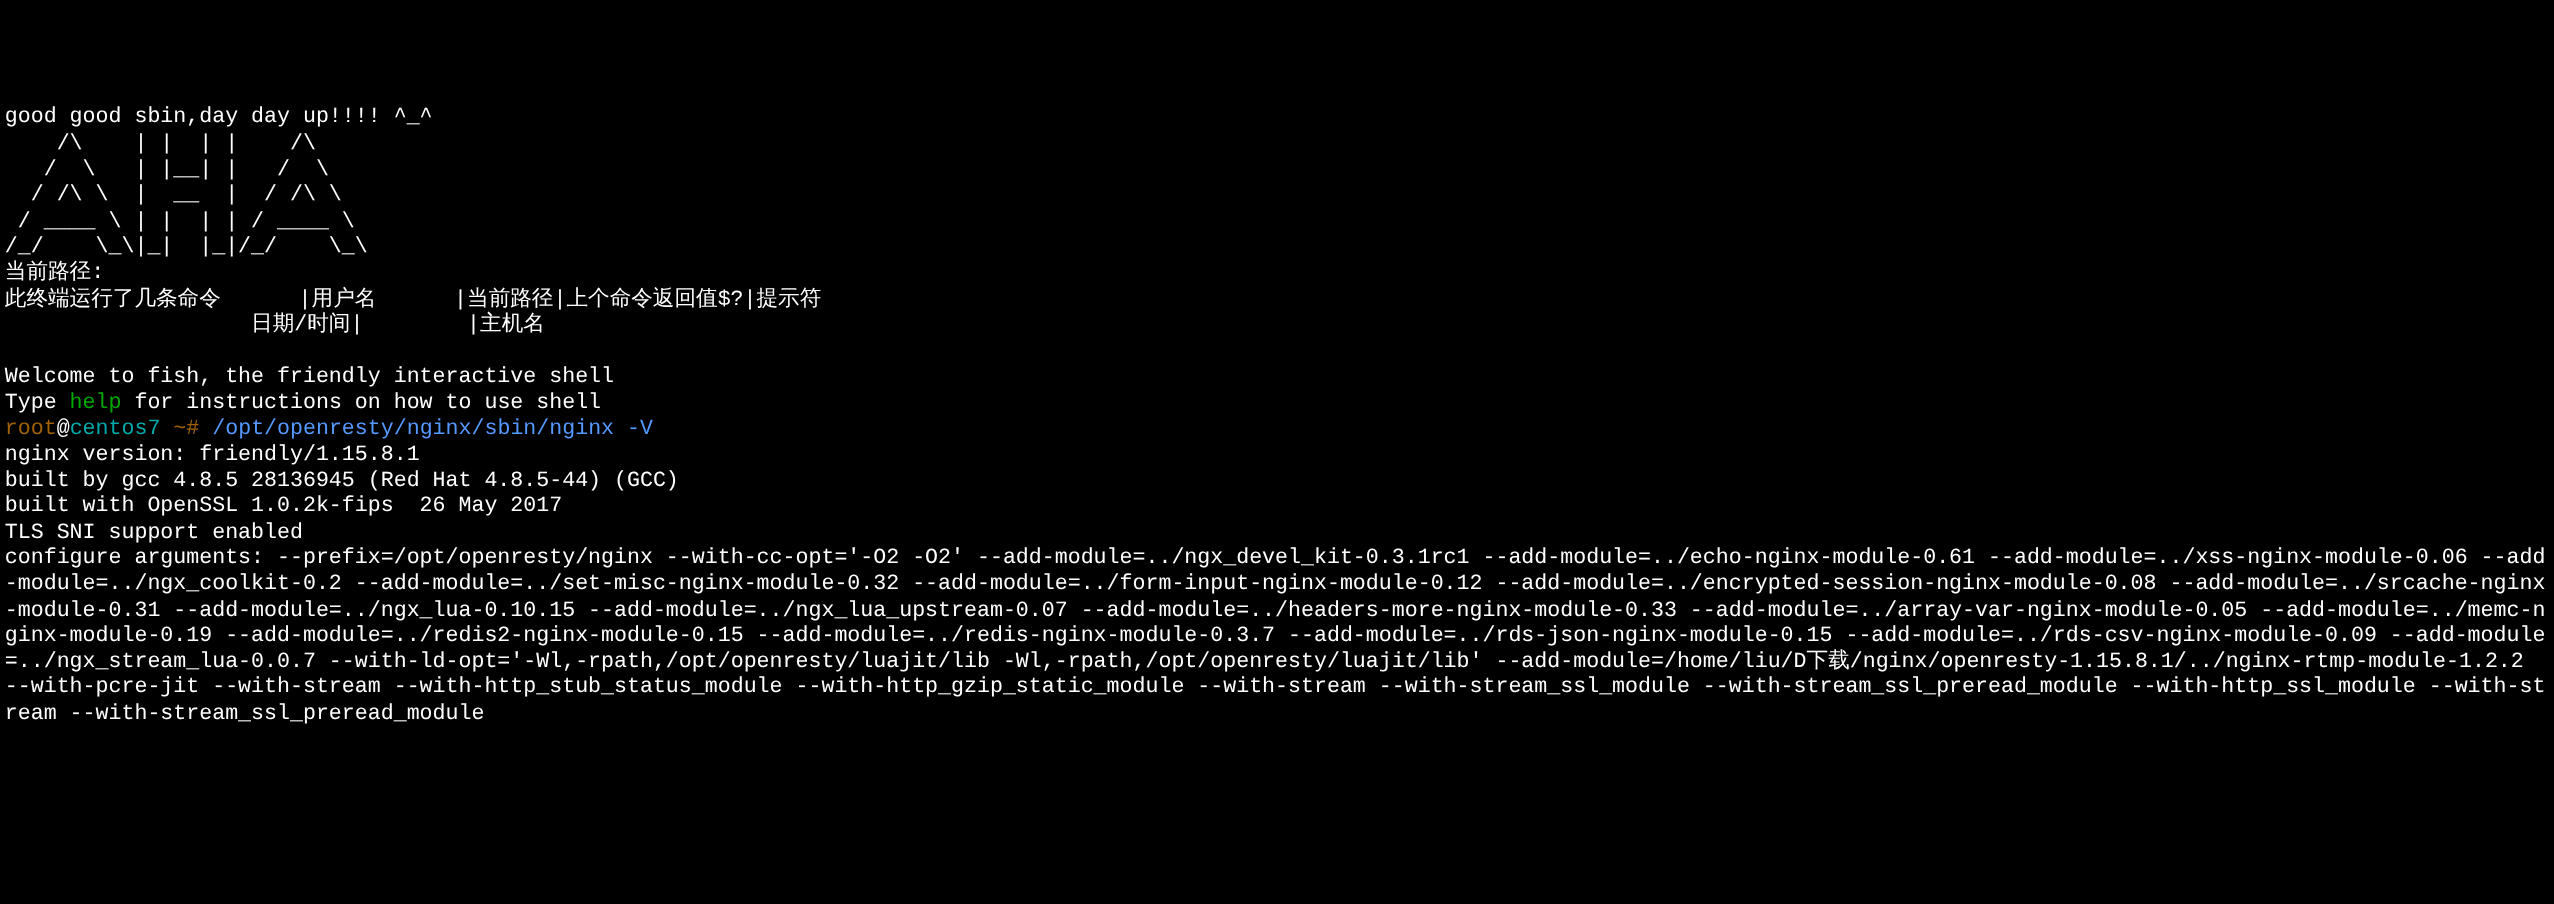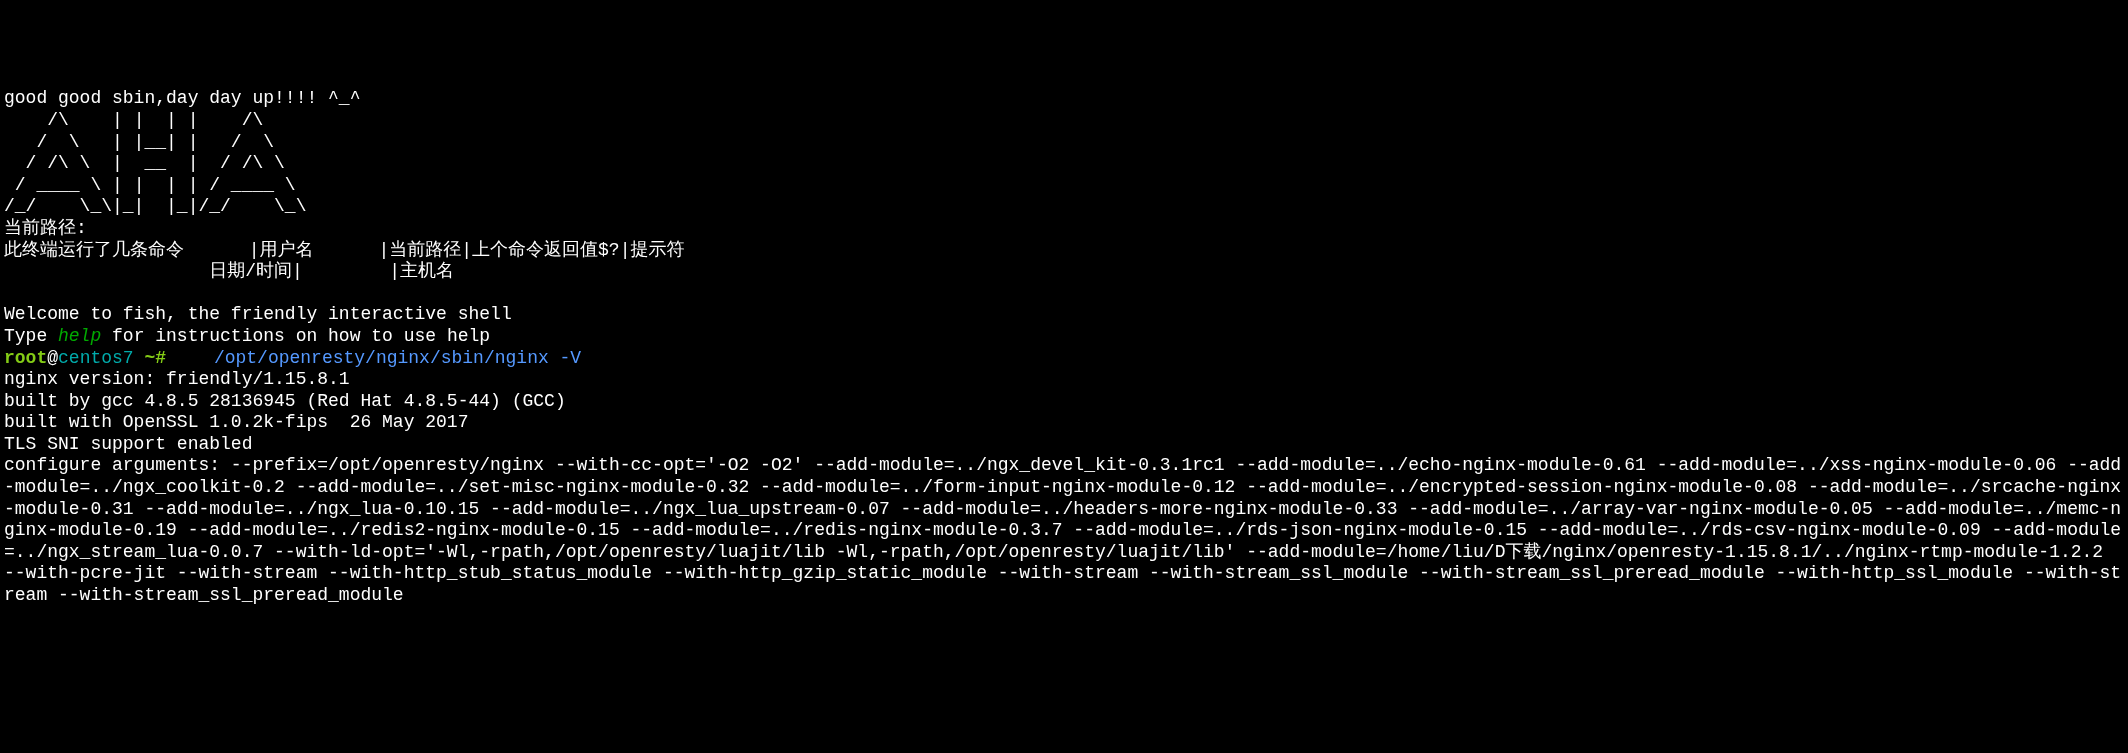--- a/index.html
+++ b/index.html
@@ -18,29 +18,26 @@
       word-break: break-all;
       width: 2128px;
       height: 753px;
       overflow: hidden;
     }
     .terminal {
       white-space: pre-wrap;
     }
     .green {
       color: #00aa00;
-      font-style: italic;
     }
     .red {
-      color: #84cc16;
-      font-weight: bold;
+      color: #a16207;
     }
     .blue {
       color: #5599ff;
-      margin-left: 37px;
     }
     .cyan {
       color: #00aaaa;
       text-align: right;
     }
   </style>
 </head>
 <body>
 
 
@@ -49,21 +46,21 @@
 <span>    /\    | |  | |    /\
    /  \   | |__| |   /  \
   / /\ \  |  __  |  / /\ \
  / ____ \ | |  | | / ____ \
 /_/    \_\|_|  |_|/_/    \_\</span>
 <span>当前路径:</span>
 <span>此终端运行了几条命令      |用户名      |当前路径|上个命令返回值$?|提示符</span>
 <span>                   日期/时间|        |主机名</span>
 
 <span>Welcome to fish, the friendly interactive shell</span>
-<span>Type </span><span class="green">help</span><span> for instructions on how to use help</span>
+<span>Type </span><span class="green">help</span><span> for instructions on how to use shell</span>
 <span class="red">root</span><span>@</span><span class="cyan">centos7</span><span class="red"> ~# </span><span class="blue">/opt/openresty/nginx/sbin/nginx -V</span>
 <span>nginx version: friendly/1.15.8.1</span>
 <span>built by gcc 4.8.5 28136945 (Red Hat 4.8.5-44) (GCC)</span>
 <span>built with OpenSSL 1.0.2k-fips  26 May 2017</span>
 <span>TLS SNI support enabled</span>
 <span>configure arguments: --prefix=/opt/openresty/nginx --with-cc-opt='-O2 -O2' --add-module=../ngx_devel_kit-0.3.1rc1 --add-module=../echo-nginx-module-0.61 --add-module=../xss-nginx-module-0.06 --add-module=../ngx_coolkit-0.2 --add-module=../set-misc-nginx-module-0.32 --add-module=../form-input-nginx-module-0.12 --add-module=../encrypted-session-nginx-module-0.08 --add-module=../srcache-nginx-module-0.31 --add-module=../ngx_lua-0.10.15 --add-module=../ngx_lua_upstream-0.07 --add-module=../headers-more-nginx-module-0.33 --add-module=../array-var-nginx-module-0.05 --add-module=../memc-nginx-module-0.19 --add-module=../redis2-nginx-module-0.15 --add-module=../redis-nginx-module-0.3.7 --add-module=../rds-json-nginx-module-0.15 --add-module=../rds-csv-nginx-module-0.09 --add-module=../ngx_stream_lua-0.0.7 --with-ld-opt='-Wl,-rpath,/opt/openresty/luajit/lib -Wl,-rpath,/opt/openresty/luajit/lib' --add-module=/home/liu/D下载/nginx/openresty-1.15.8.1/../nginx-rtmp-module-1.2.2 --with-pcre-jit --with-stream --with-http_stub_status_module --with-http_gzip_static_module --with-stream --with-stream_ssl_module --with-stream_ssl_preread_module --with-http_ssl_module --with-stream --with-stream_ssl_preread_module</span></div>
 
 
 
 

